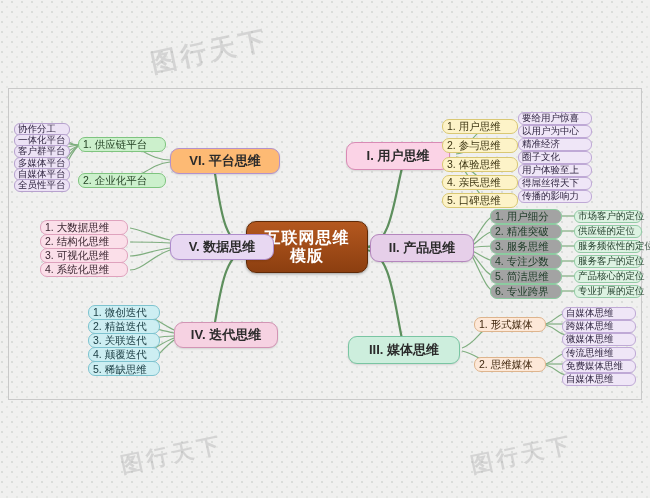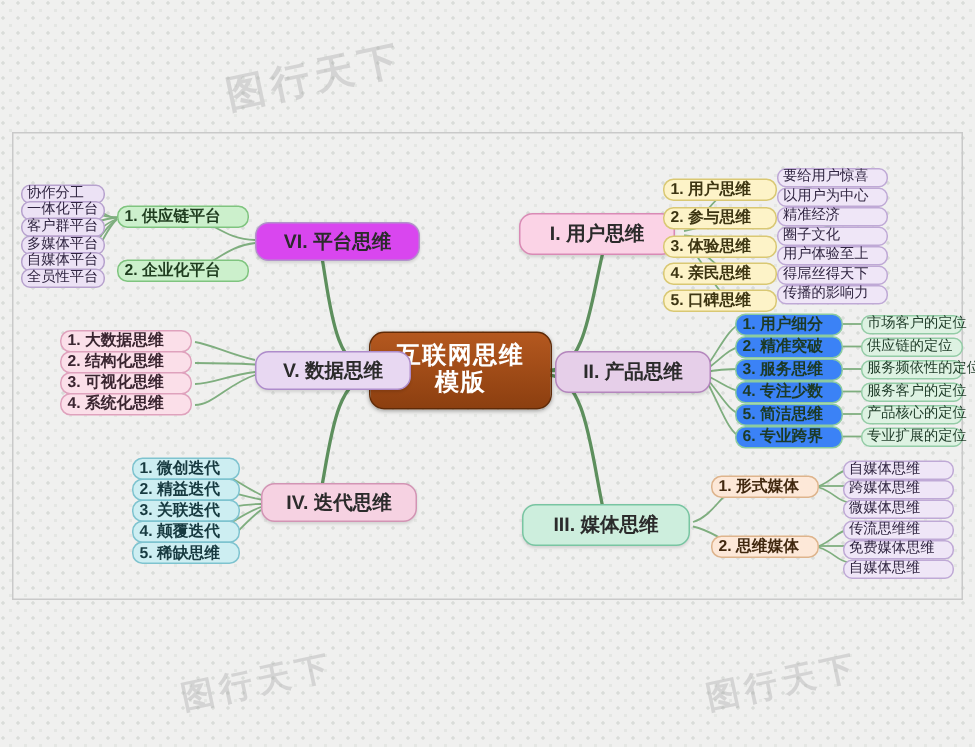--- a/index.html
+++ b/index.html
@@ -59,35 +59,34 @@
     border-width:1px;border-style:solid;
     font-weight:bold;font-size:13px;
     padding:0 6px;
     box-shadow:0 1px 2px rgba(0,0,0,.12);
   }
   .b1.pink{background:#fbd3e6;border-color:#d98ab5;color:#2b2b2b;}
   .b1.violet{background:#e8d8f2;border-color:#ae8ccb;color:#2b2b2b;}
   .b1.mint{background:#cdeedd;border-color:#79c5a2;color:#2b2b2b;}
   .b1.plum{background:#e6cfe9;border-color:#b486bd;color:#2b2b2b;}
   .b1.rose{background:#f6d2e2;border-color:#d294b4;color:#2b2b2b;}
-  .b1.lilac{background:#d946ef;border-color:#b391cc;color:#2b2b2b;text-align:center;}
+  .b1.lilac{background:#fdba74;border-color:#b391cc;color:#2b2b2b;text-align:center;}
 
   
   .b2{
     border-width:1px;border-style:solid;border-radius:7px;
     font-size:10.5px;height:15px;
     padding:0 4px;
     justify-content:flex-start;
-    font-weight:bold;
   }
   .b2.green{background:#ccf0cc;border-color:#7fc47f;color:#1f3d1f;text-align:right;}
   .b2.pinkl{background:#fbdfe9;border-color:#dfa2bd;color:#3a2530;}
   .b2.cyan{background:#cdeef2;border-color:#7ec3cf;color:#173a40;}
   .b2.yellow{background:#fdf3c8;border-color:#d9c873;color:#3d3512;}
-  .b2.mintl{background:#3b82f6;border-color:#8ccba0;color:#1c3a26;}
+  .b2.mintl{background:#a3a3a3;border-color:#8ccba0;color:#1c3a26;}
   .b2.peach{background:#fde8d8;border-color:#deb48c;color:#41280f;}
 
   
   .b3{
     border-width:1px;border-style:solid;border-radius:6px;
     font-size:9.5px;height:13px;
     padding:0 3px;
     justify-content:flex-start;
   }
   .b3.lav{background:#ece2f5;border-color:#b7a2ce;color:#2f2440;}

